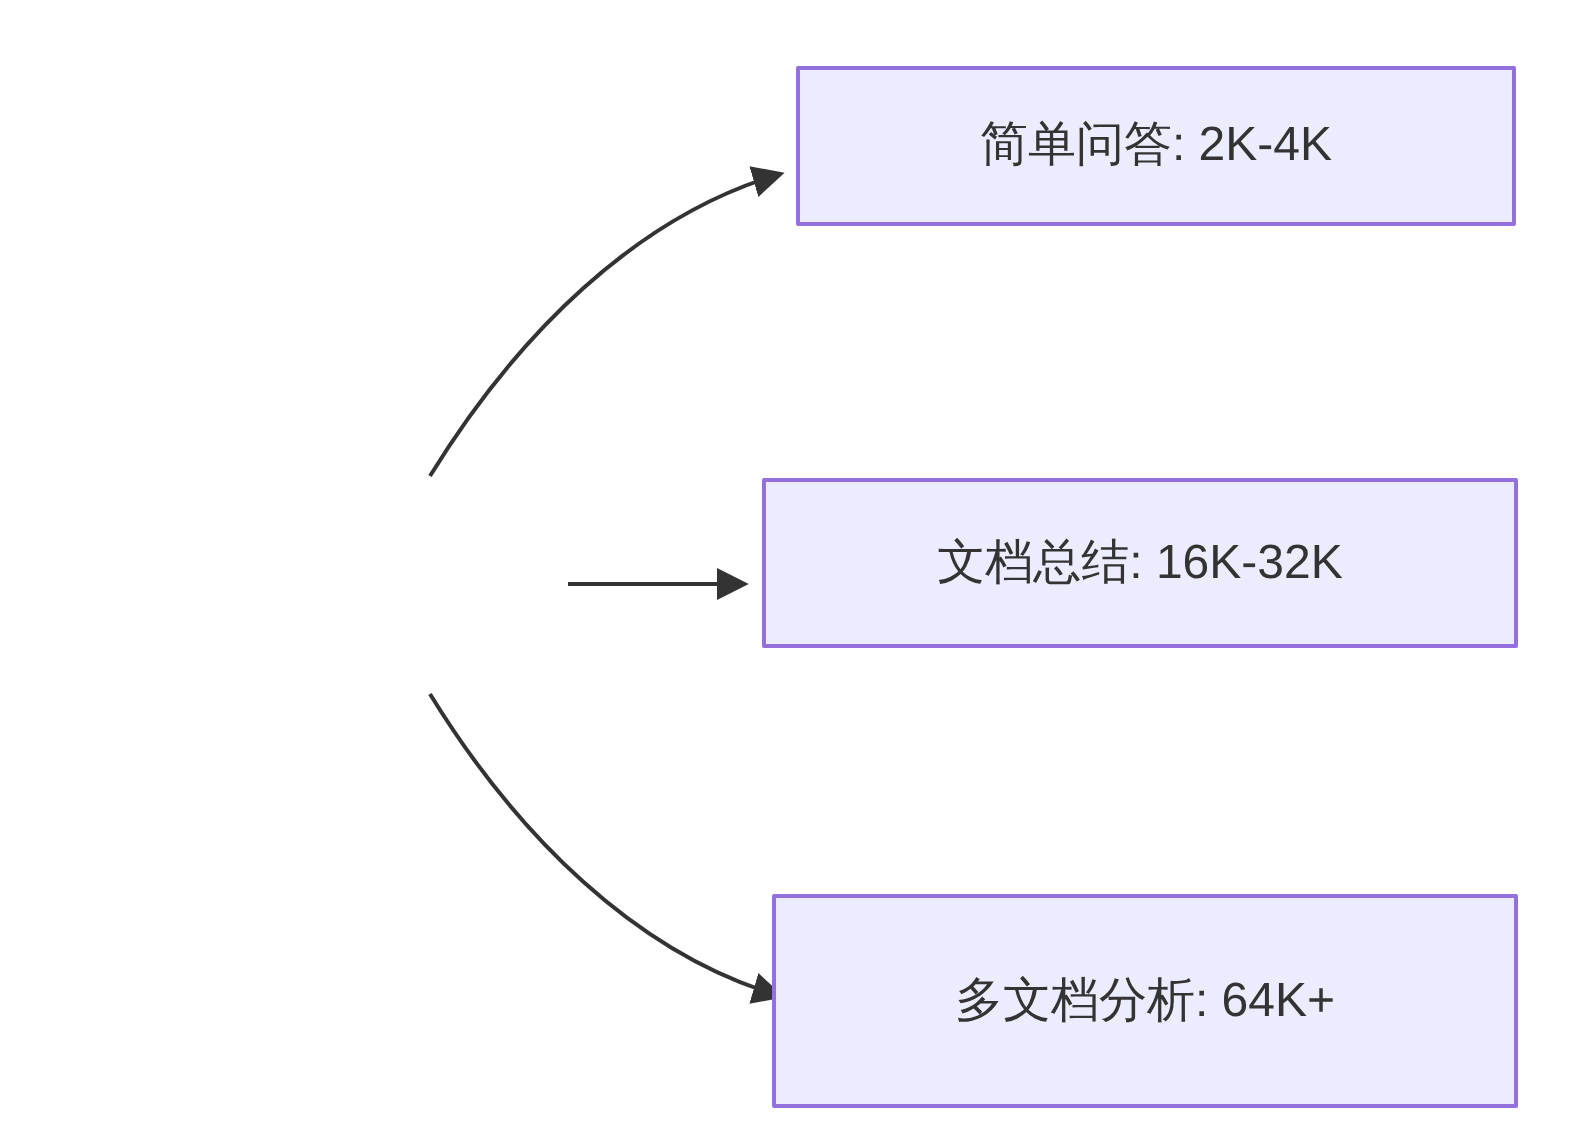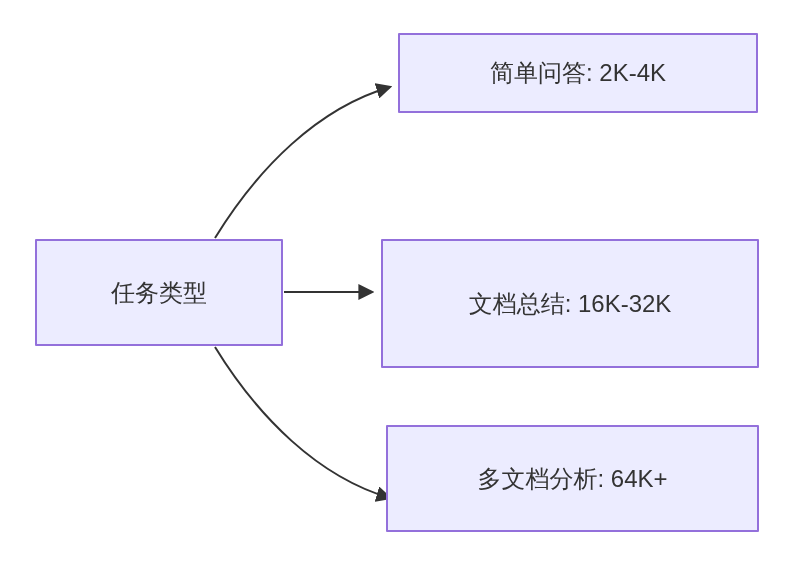--- a/index.html
+++ b/index.html
@@ -42,42 +42,39 @@
       align-items: center;
       justify-content: center;
       color: var(--text, #333333);
       font-size: 24px;
       line-height: 1.3;
       text-align: center;
       white-space: nowrap;
     }
     .node-root   { left: 35px;  top: 239px; width: 248px; height: 107px; }
     .node-child0 { left: 398px; top: 33px;  width: 360px; height: 80px; }
-    .node-child1 { left: 381px; top: 239px; width: 378px; height: 129px; }
-    .node-child2 { left: 386px; top: 425px; width: 373px; height: 107px; }
+    .node-child1 { left: 381px; top: 239px; width: 378px; height: 85px; }
+    .node-child2 { left: 386px; top: 447px; width: 373px; height: 107px; }
   </style>
 </head>
 <body>
 
 <div class="canvas">
 
   <svg class="edges-layer" viewBox="0 0 787 572" xmlns="http://www.w3.org/2000/svg">
     <defs>
       <marker id="arrow" viewBox="0 0 10 10" refX="8.5" refY="5" markerWidth="8" markerHeight="8" orient="auto-start-reverse">
         <path class="arrowhead" d="M0,0 L10,5 L0,10 z"></path>
       </marker>
     </defs>
     <path class="edge" d="M 215 238 C 258 168, 318 108, 390 87" marker-end="url(#arrow)"></path>
     <path class="edge" d="M 284 292 L 372 292" marker-end="url(#arrow)"></path>
     <path class="edge" d="M 215 347 C 258 417, 318 477, 390 498" marker-end="url(#arrow)"></path>
   </svg>
 
-  <div class="node node-root">
-    <span>任务类型</span>
-  </div>
 
   <div class="node node-child0">
     <span>简单问答: 2K-4K</span>
   </div>
 
   <div class="node node-child1">
     <span>文档总结: 16K-32K</span>
   </div>
 
   <div class="node node-child2">

